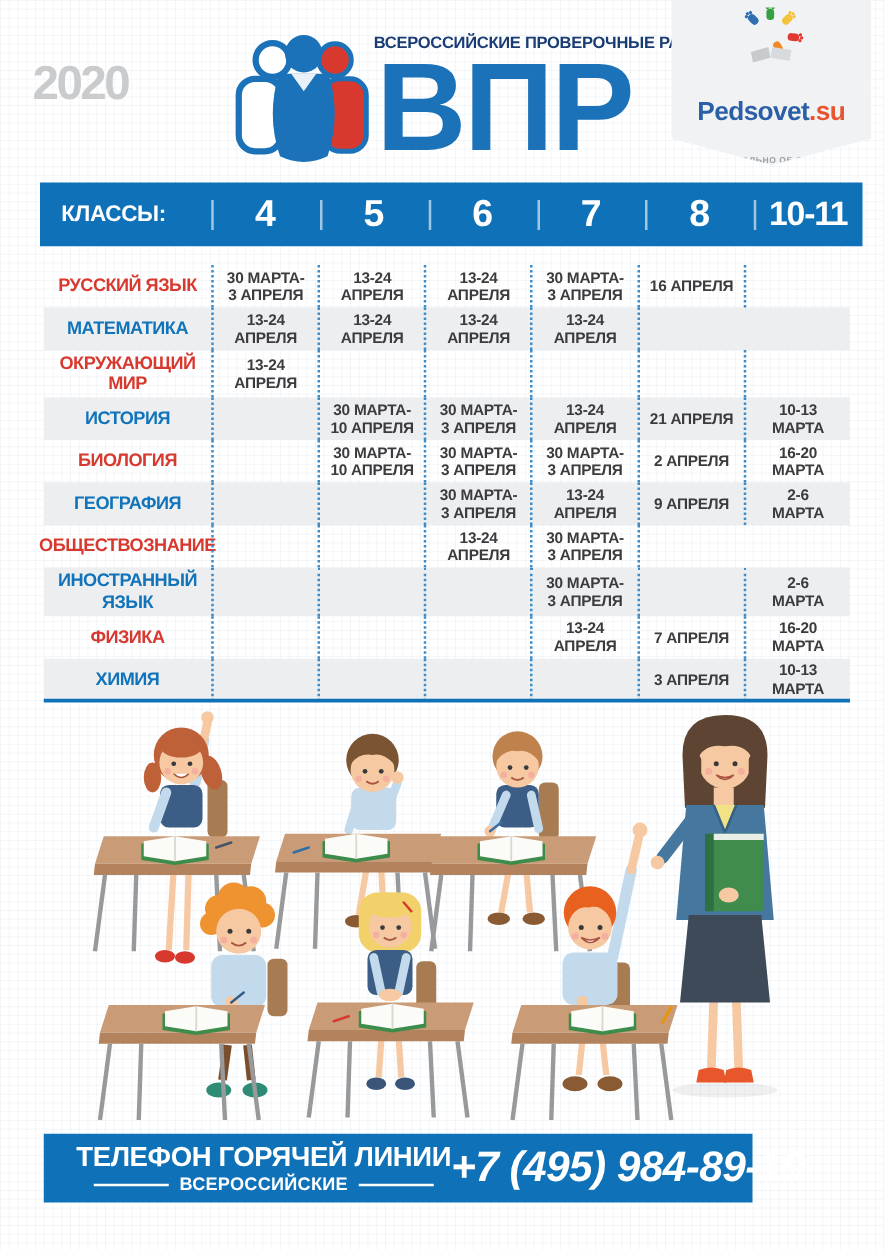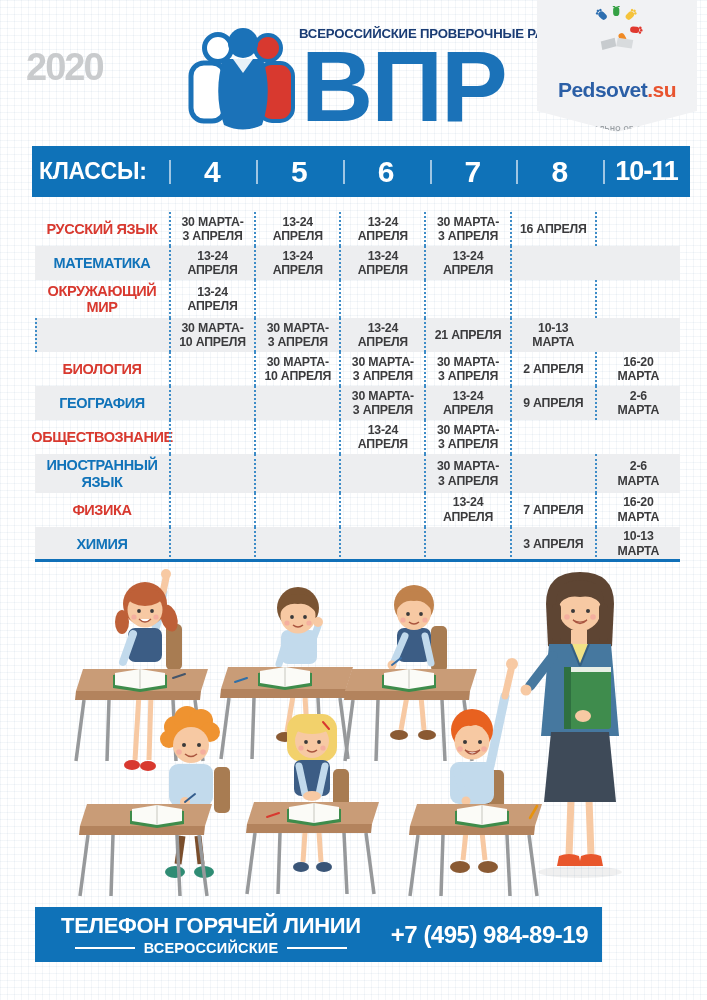--- a/index.html
+++ b/index.html
@@ -27,21 +27,21 @@
            clip-path:polygon(0 0,100% 0,100% 84%,50% 100%,0 84%);
            display:flex; flex-direction:column; align-items:center;gap:20px; }
   .hands-icon{ margin-top:6px; }
   .ped-name{ font-size:21px; font-weight:700; letter-spacing:-0.5px; margin-top:1px; }
   .ped-name .p1{ color:#2B5FA6; } .ped-name .p2{ color:#E8542F; }
   .ped-tagline{ font-size:6.8px; font-weight:700; color:#9AA0A5; letter-spacing:0.45px; margin-top:3px; }
   
   .classes-bar{ position:absolute; left:32px; top:146px; width:658px; height:51px;
                 background:#0F72B8; display:grid; grid-template-columns:137px repeat(6,1fr);
                 align-items:center; color:#fff; }
-  .classes-label{ padding-left:7px; font-size:23px; font-weight:700; letter-spacing:-0.3px; }
+  .classes-label{ padding-left:17px; font-size:18px; font-weight:700; letter-spacing:-0.3px; }
   .class-cell{ position:relative; text-align:center; font-size:30px; font-weight:700; }
   .class-cell::before{ content:""; position:absolute; left:0; top:50%; transform:translateY(-50%);
                        width:2px; height:24px; background:rgba(255,255,255,0.6); }
   .class-cell.wide{ font-size:27px; letter-spacing:-1px; }
   
   .table{ position:absolute; left:35px; top:212px; width:645px; }
   .t-row{ display:grid; grid-template-columns:134px repeat(6,1fr); min-height:34px; }
   .t-row:nth-child(even){ background:#EDEEF0; }
   .subject{ display:flex; align-items:center; justify-content:center; text-align:center;
             font-weight:700; font-size:14.5px; letter-spacing:-0.4px; line-height:1.12;
@@ -54,21 +54,21 @@
   
   .illu{ position:absolute; left:35px; top:564px; }
   
   .hotline{ position:absolute; left:35px; top:907px; width:567px; height:55px; background:#0F72B8;
             display:flex; align-items:center; color:#fff; }
   .hot-left{ display:flex; flex-direction:column; align-items:center; margin-left:26px; }
   .hot-line1{ font-size:22px; font-weight:700; letter-spacing:-0.3px; white-space:nowrap; }
   .hot-line2{ display:flex; align-items:center; gap:9px; margin-top:1px; }
   .dash{ width:60px; height:2px; background:#fff; }
   .hot-ros{ font-size:14.5px; font-weight:700; letter-spacing:0.2px; }
-  .phone{ margin-left:auto; margin-right:14px; font-size:24px; font-weight:700; letter-spacing:-0.5px; white-space:nowrap; }
+  .phone{ margin-left:auto; margin-right:14px; font-size:34px; font-weight:700; letter-spacing:-0.5px; white-space:nowrap;font-style:italic; }
 </style>
 </head>
 <body>
 
 <div class="poster">
 
   <div class="year">2020</div>
 
   <svg class="emblem" width="118" height="106" viewBox="0 0 118 106">
     <rect x="8" y="36" width="34" height="58" rx="13" fill="#FFFFFF" stroke="#1B72B8" stroke-width="5"></rect>
@@ -167,20 +167,21 @@
 МИР</div>
       <div class="cell">13-24
 АПРЕЛЯ</div>
       <div class="cell"></div>
       <div class="cell"></div>
       <div class="cell"></div>
       <div class="cell"></div>
       <div class="cell"></div>
     </div>
     <div class="t-row">
+      <div class="subject blue">ИСТОРИЯ</div>
       <div class="cell"></div>
       <div class="cell">30 МАРТА-
 10 АПРЕЛЯ</div>
       <div class="cell">30 МАРТА-
 3 АПРЕЛЯ</div>
       <div class="cell">13-24
 АПРЕЛЯ</div>
       <div class="cell">21 АПРЕЛЯ</div>
       <div class="cell">10-13
 МАРТА</div>

